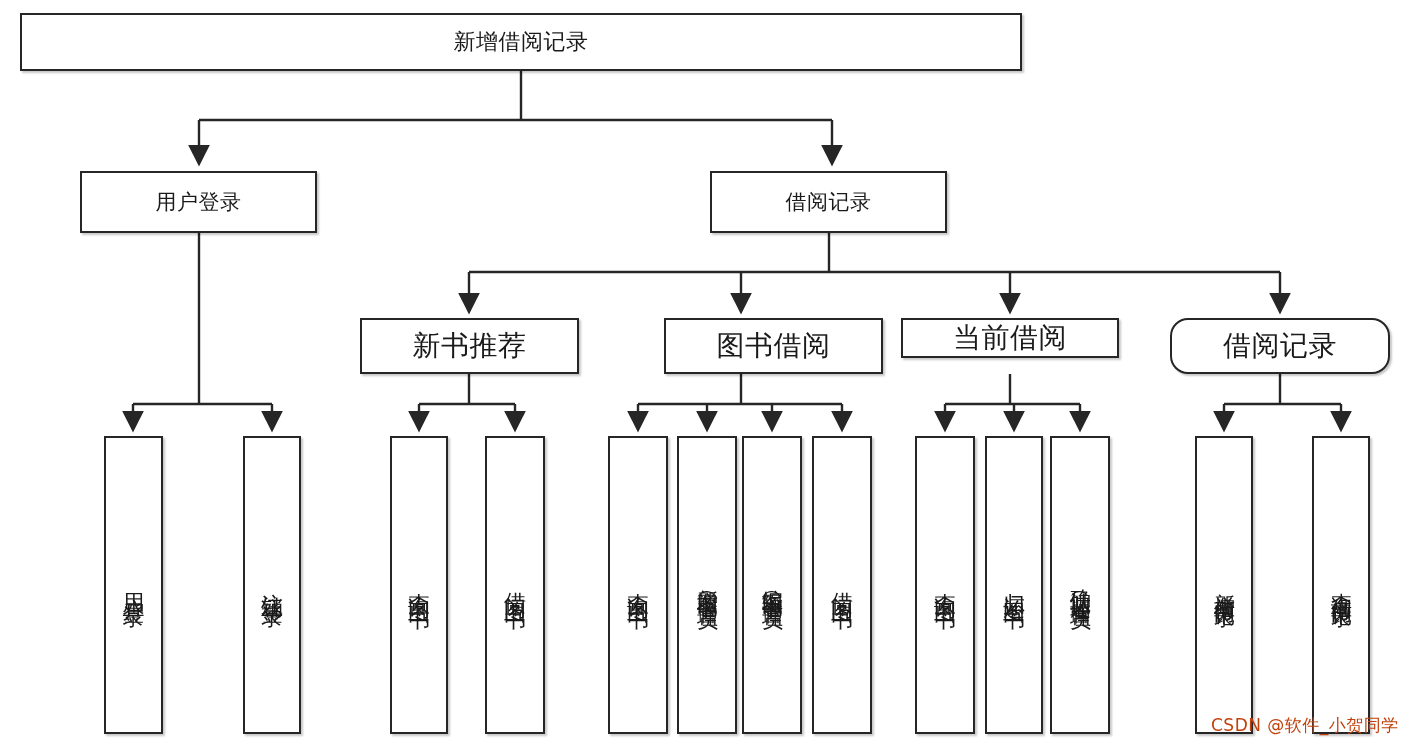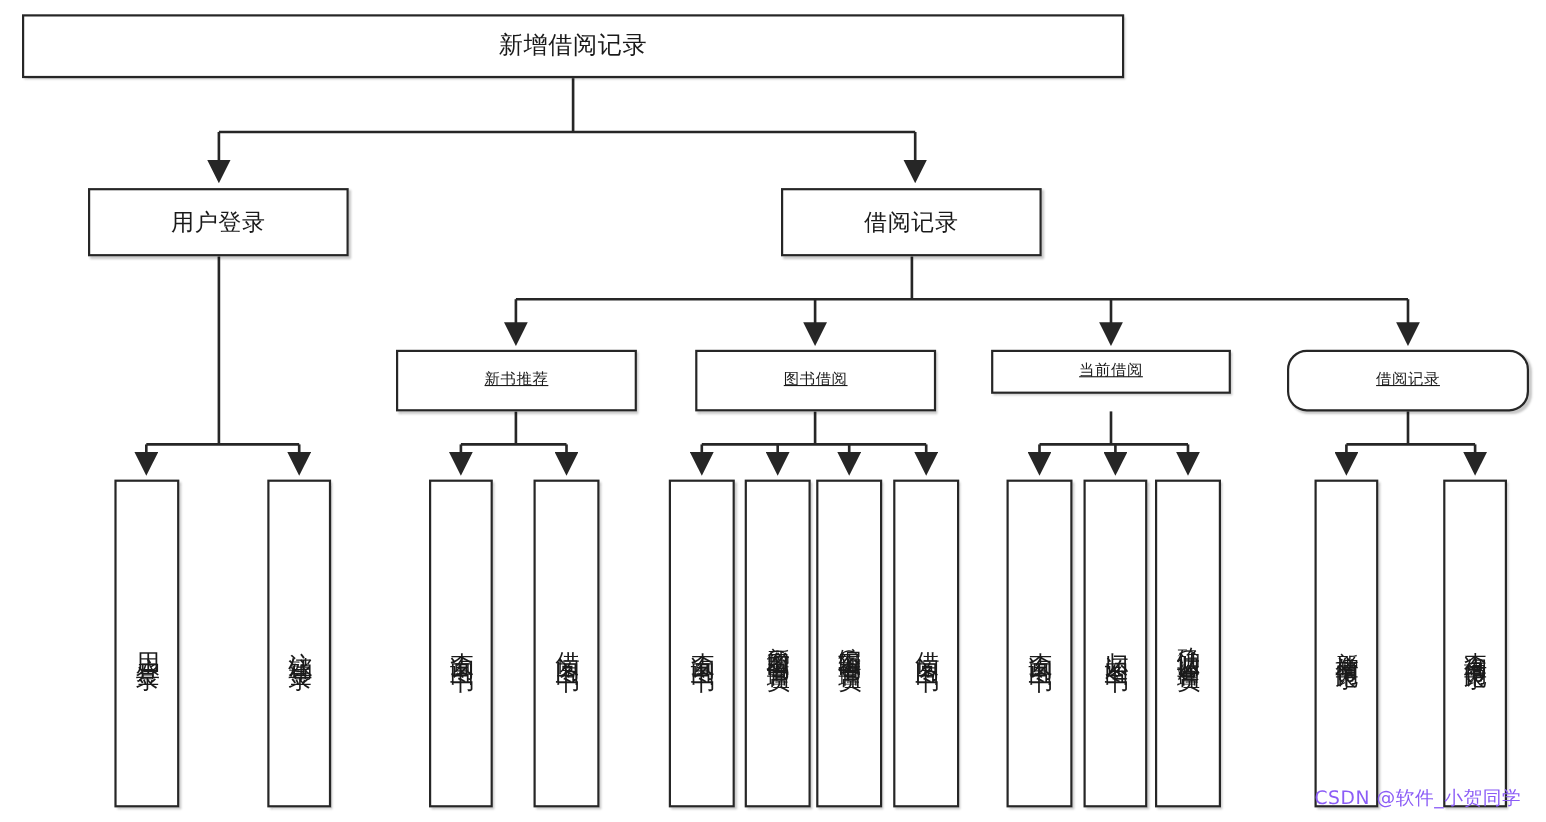--- a/index.html
+++ b/index.html
@@ -37,44 +37,45 @@
   }
   .node .label {
     color: #1a1a1a;
     letter-spacing: 0.5px;
     line-height: 1.08;
     text-align: center;
     white-space: nowrap;
   }
   .node.root .label { font-size: 22px; }
   .node.lvl1 .label { font-size: 21px; }
-  .node.lvl2 .label { font-size: 14px; text-decoration: underline; }
+  .node.lvl2 .label { font-size: 28px; }
   .node.leaf {
     align-items: center;
     justify-content: center;
     padding: 4px 0;
   }
   .node.leaf .label {
     writing-mode: vertical-rl;
     text-orientation: upright;
     font-size: 22px;
     letter-spacing: 5px;
     line-height: 1;
     white-space: nowrap;
   }
   .node.leaf.tall-text .label {
     font-size: 21px;
     letter-spacing: 3px;
   }
   .watermark {
     position: absolute;
-    color: #8b5cf6;
+    color: #c2410c;
     font-size: 17px;
     white-space: nowrap;
     letter-spacing: 0.5px;
+    margin-left: 16px;
   }
 </style>
 </head>
 <body>
 
 <div id="canvas">
 
   <svg class="edges" viewBox="0 0 1405 747" xmlns="http://www.w3.org/2000/svg">
     <defs>
       <marker id="arrow" viewBox="0 0 12 12" refX="10" refY="6" markerWidth="9" markerHeight="9" orient="auto-start-reverse">
@@ -132,21 +133,21 @@
   <div class="node lvl1" style="left:80px;top:171px;width:237px;height:62px;">
     <span class="label">用户登录</span>
   </div>
   <div class="node lvl1" style="left:710px;top:171px;width:237px;height:62px;">
     <span class="label">借阅记录</span>
   </div>
 
   <div class="node lvl2" style="left:360px;top:318px;width:219px;height:56px;">
     <span class="label">新书推荐</span>
   </div>
-  <div class="node lvl2" style="left:632px;top:318px;width:219px;height:56px;">
+  <div class="node lvl2" style="left:664px;top:318px;width:219px;height:56px;">
     <span class="label">图书借阅</span>
   </div>
   <div class="node lvl2" style="left:901px;top:318px;width:218px;height:40px;">
     <span class="label">当前借阅</span>
   </div>
   <div class="node lvl2" style="left:1170px;top:318px;width:220px;height:56px;border-radius:18px;">
     <span class="label">借阅记录</span>
   </div>
 
   <div class="node leaf" style="left:104px;top:436px;width:59px;height:298px;">

